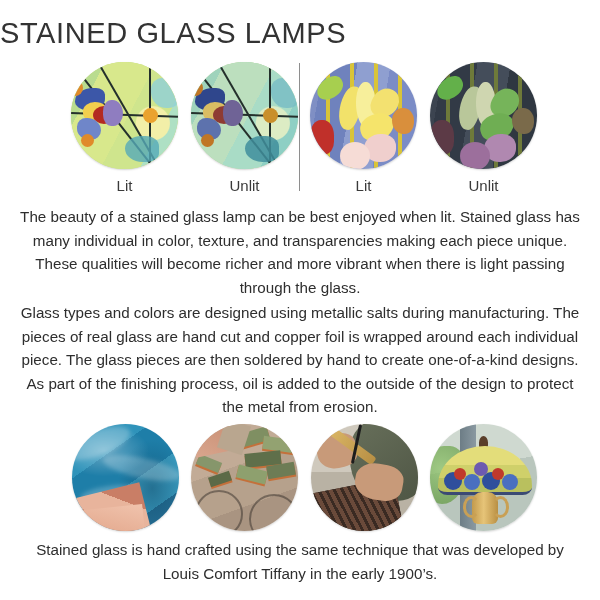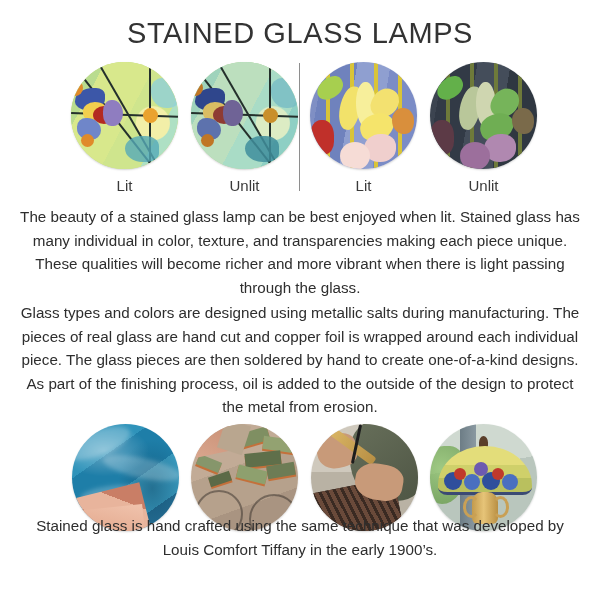--- a/index.html
+++ b/index.html
@@ -8,21 +8,21 @@
     background:#ffffff;
     font-family:"Liberation Sans","DejaVu Sans",sans-serif;
     color:#2f2f2f;
     -webkit-font-smoothing:antialiased;
   }
   .page{position:relative;width:600px;height:600px;box-sizing:border-box;}
 
   
   .title{
     position:absolute;left:0;top:18px;width:600px;
-    text-align:center;
+    text-align:left;
     font-size:29px;
     font-weight:300;
     letter-spacing:.6px;
     color:#333333;
     line-height:1.05;
   }
 
   
   .compare-row{
     position:absolute;left:0;top:62px;width:600px;height:132px;
@@ -83,21 +83,21 @@
   .body-text{
     position:absolute;left:18px;width:564px;
     text-align:center;
     font-size:15.2px;
     line-height:23.5px;
     color:#2e2e2e;
     white-space:pre-line;
   }
   .p1{top:205px;}
   .p2{top:301px;}
-  .p3{top:514px;}
+  .p3{top:538px;}
 
   
   .process-row{
     position:absolute;left:0;top:424px;width:600px;height:108px;
   }
   .proc{
     position:absolute;top:0;width:107px;height:107px;
     border-radius:50%;overflow:hidden;
     box-shadow:0 1px 2px rgba(0,0,0,.16);
   }

